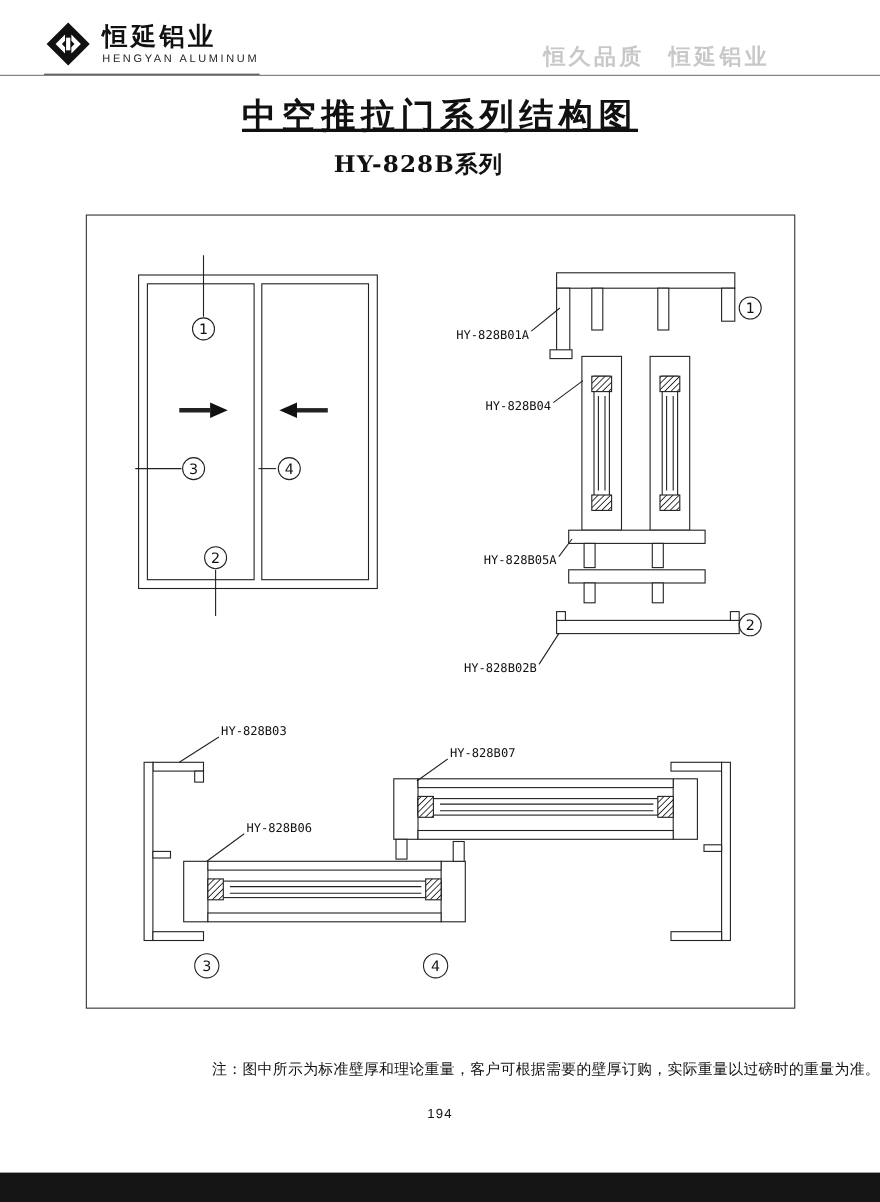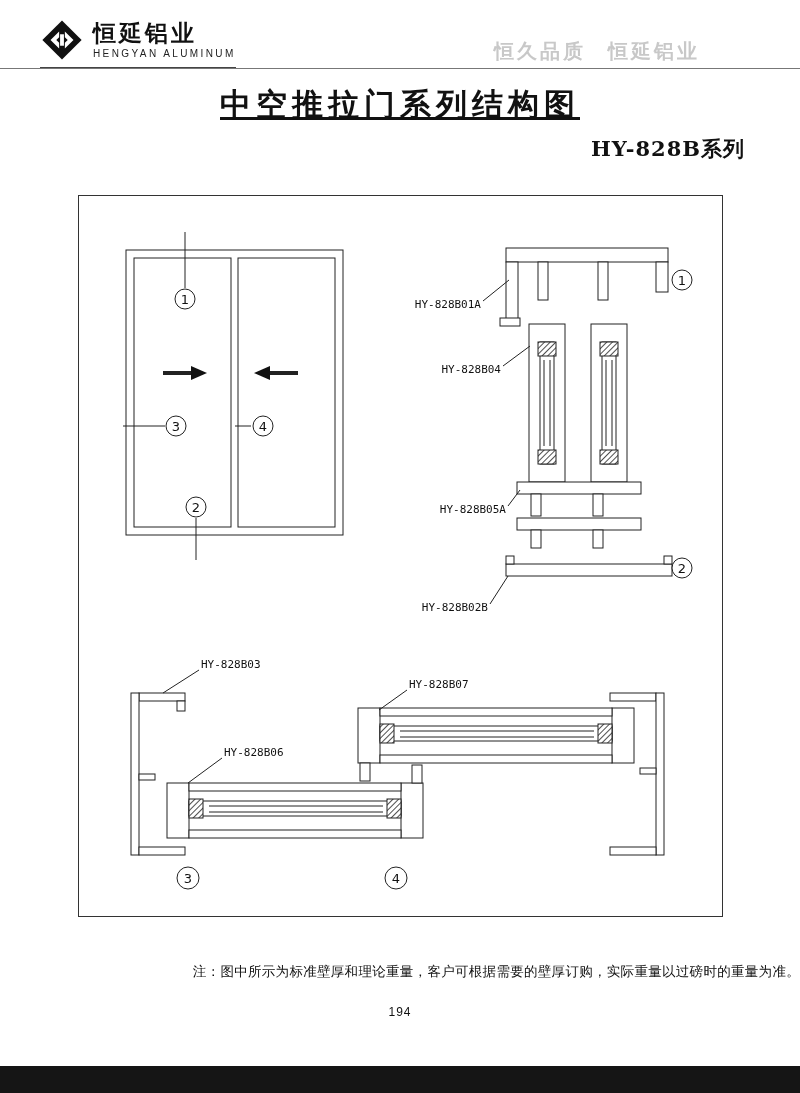--- a/index.html
+++ b/index.html
@@ -12,21 +12,21 @@
   header { display: flex; align-items: center; padding: 20px 0 0 40px; height: 66px; }
   .logo-block { display: flex; align-items: center; gap: 9px; border-bottom: 1px solid #444; padding-bottom: 5px; }
   .logo-text { display: flex; flex-direction: column; }
   .company-name { font-size: 23px; font-weight: 800; letter-spacing: 3px; line-height: 1.1; }
   .company-en { font-size: 10px; letter-spacing: 2.4px; color: #222; margin-top: 2px; }
   .slogan { margin-left: auto; margin-right: 100px; margin-top: 16px; display: flex; gap: 22px;
             color: #c8c8c8; font-size: 20px; font-weight: 700; letter-spacing: 3px; }
   .header-rule { border-top: 1px solid #777; margin-top: 2px; }
   
   .title { text-align: center; font-size: 31px; font-weight: 800; letter-spacing: 5px; margin-top: 15px; text-decoration: underline; }
-  .series { text-align: right; padding-right: 55px; margin-top: 9px;
+  .series { text-align: center; padding-right: 55px; margin-top: 9px;
             font-family: "DejaVu Serif", "Liberation Serif", serif; font-size: 21px; font-weight: 700; letter-spacing: 1px; padding-left: 16px; }
   
   .drawing-box { width: 645px; height: 722px; border: 1px solid #333; margin: 32px auto 0; }
   svg.drawing { display: block; }
   svg.drawing text { stroke: none; }
   .callout-num { fill: #111; font-size: 13px; font-family: "DejaVu Sans", sans-serif; }
   .part-label  { fill: #111; font-size: 11px; font-family: "DejaVu Sans Mono", monospace; }
   
   .note { text-align: right; font-size: 13.5px; font-weight: 500; margin-top: 46px; letter-spacing: .3px; }
   .page-number { text-align: center; font-size: 12px; margin-top: 24px; letter-spacing: 1px; }

